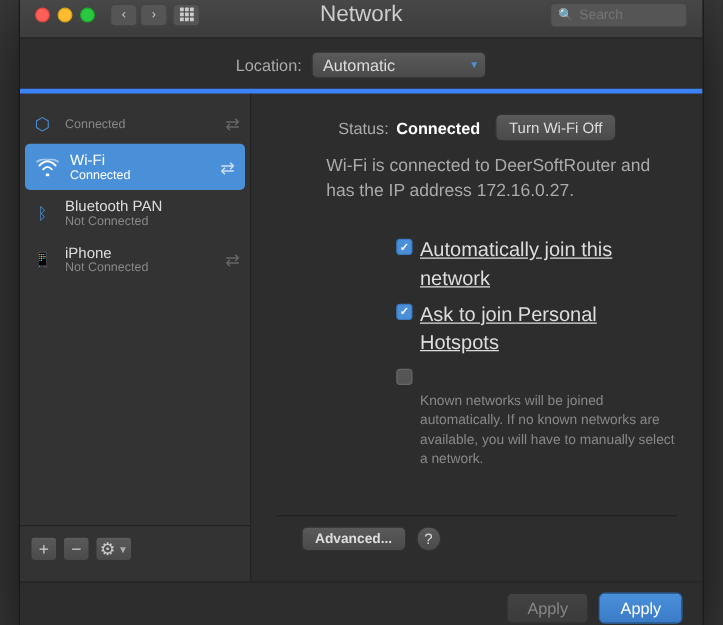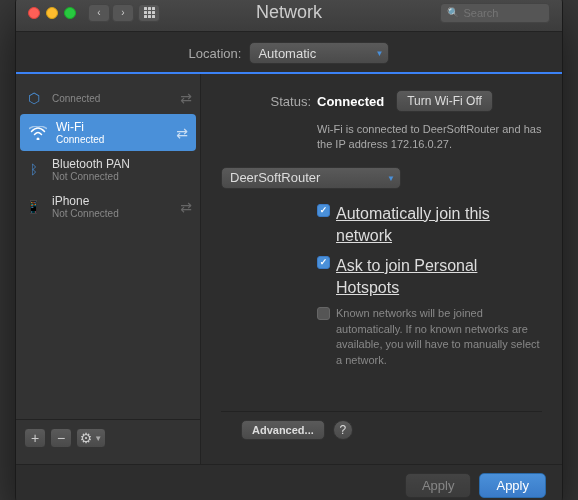--- a/index.html
+++ b/index.html
@@ -112,21 +112,21 @@
     .search-icon-sm { color: #888; font-size: 10px; }
 
     
     .location-bar {
       background: #2d2d2d;
       padding: 10px 0 8px 0;
       display: flex;
       align-items: center;
       justify-content: center;
       gap: 8px;
-      border-bottom: 2px solid #3b82f6;
+      border-bottom: 4px solid #3b82f6;
     }
     .location-label {
       color: #aaa;
       font-size: 13px;
     }
     .location-select {
       background: linear-gradient(to bottom, #5a5a5a, #4a4a4a);
       border: 1px solid #333;
       border-radius: 5px;
       color: #ddd;
@@ -262,22 +262,22 @@
       border-radius: 5px;
       color: #ddd;
       font-size: 12px;
       padding: 3px 10px;
       cursor: pointer;
       margin-left: 6px;
     }
 
     .status-desc {
       color: #aaa;
-      font-size: 11px;
-      margin-left: 96px;
+      font-size: 14px;
+      margin-left: 40px;
       line-height: 1.4;
     }
 
     
     .field-row {
       display: flex;
       align-items: center;
       gap: 6px;
       margin-top: 4px;
     }
@@ -338,21 +338,21 @@
     }
     .checkbox-label {
       color: #ddd;
       font-size: 16px;
       line-height: 1.4;
       text-decoration: underline;
     }
     .checkbox-desc {
       color: #888;
       font-size: 11px;
-      margin-top: 0;
+      margin-top: 20px;
       line-height: 1.4;
     }
 
     
     .bottom-bar {
       display: flex;
       align-items: center;
       padding: 8px 20px;
       gap: 8px;
       border-top: 1px solid #222;
@@ -528,25 +528,20 @@
 
       <div class="status-row">
         <span class="status-label">Status:</span>
         <span class="status-value">Connected</span>
         <button class="turn-off-btn">Turn Wi-Fi Off</button>
       </div>
 
       <div class="status-desc">Wi-Fi is connected to DeerSoftRouter and has the IP address 172.16.0.27.</div>
 
       <div class="field-row">
-        <div class="select-wrapper">
-          <select class="field-select">
-            <option>DeerSoftRouter</option>
-          </select>
-        </div>
       </div>
 
       <div class="options-section">
 
         <div class="checkbox-row">
           <div class="checkbox checked"></div>
           <span class="checkbox-label">Automatically join this network</span>
         </div>
 
         <div class="checkbox-row">

